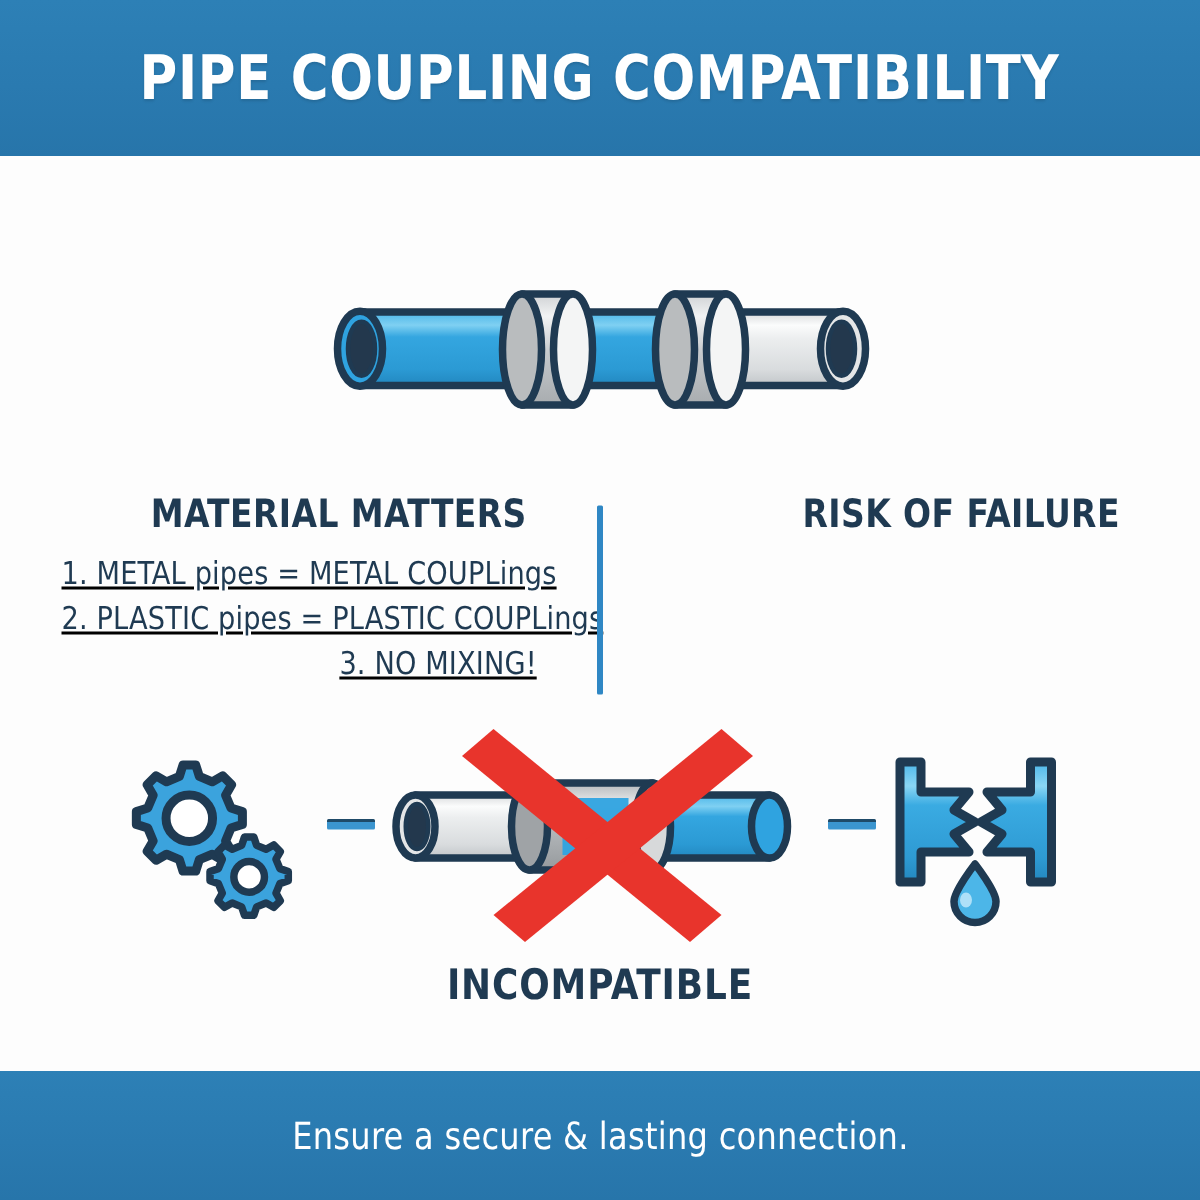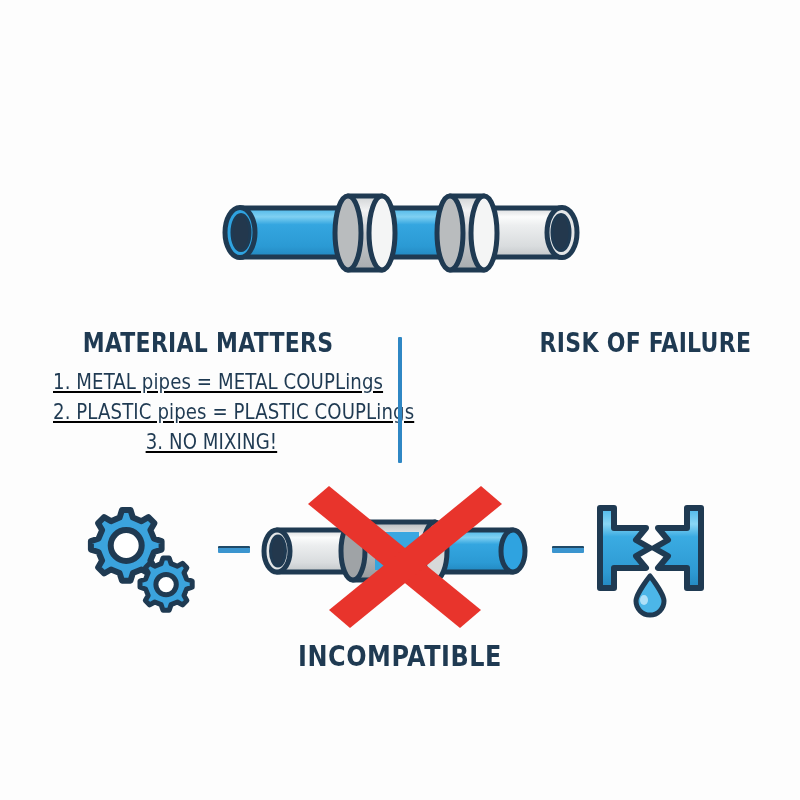--- a/index.html
+++ b/index.html
@@ -84,22 +84,22 @@
     position: absolute;
     left: 0;
     top: 330px;
     width: 800px;
     height: 145px;
   }
   .col {
     position: absolute;
     top: 0;
   }
-  .col-left  { left: 53px;  width: 330px; text-align: center; }
-  .col-right { left: 535px; width: 230px; text-align: right; }
+  .col-left  { left: 41px;  width: 330px; text-align: right; }
+  .col-right { left: 535px; width: 230px; text-align: left; }
 
   .col-heading {
     font-family: "Liberation Sans Narrow", "DejaVu Sans Condensed", "Liberation Sans", sans-serif;
     font-weight: bold;
     font-size: 26px;
     color: #1f3a52;
     letter-spacing: 0.3px;
     transform: scaleX(0.94);
     transform-origin: left center;
     margin: 0 0 11px 0;
@@ -192,20 +192,23 @@
     transform: scaleX(0.95);
   }
 
   svg { display: block; overflow: visible; }
 </style>
 </head>
 <body>
 
 <div class="infographic">
 
+  <div class="header-banner">
+    <div class="header-title">PIPE COUPLING COMPATIBILITY</div>
+  </div>
 
   <div class="hero-pipe">
     <svg width="385" height="125" viewBox="0 0 385 125">
       <defs>
         <linearGradient id="blueBody" x1="0" y1="0" x2="0" y2="1">
           <stop offset="0%" stop-color="#4cb6e8"></stop>
           <stop offset="18%" stop-color="#7fd0f2"></stop>
           <stop offset="34%" stop-color="#34a6e0"></stop>
           <stop offset="78%" stop-color="#2b9ad4"></stop>
           <stop offset="100%" stop-color="#2287bf"></stop>
@@ -346,14 +349,17 @@
         <path d="M113 18 H99 V38 H70 L80 50 L66 58 L80 66 L70 78 H99 V98 H113 Z" fill="url(#brokenBody)" stroke="#1f3a52" stroke-width="6" stroke-linejoin="round"></path>
 
         <path d="M62 86 C62 86 48 104 48 111 a14 14 0 0 0 28 0 C76 104 62 86 62 86 Z" fill="#4cb6e8" stroke="#1f3a52" stroke-width="5" stroke-linejoin="round"></path>
         <ellipse cx="56" cy="110" rx="4" ry="5" fill="#bfe8fa" opacity="0.85"></ellipse>
       </svg>
     </div>
   </div>
 
   <div class="incompatible-label">INCOMPATIBLE</div>
 
+  <div class="footer-banner">
+    <div class="footer-text">Ensure a secure &amp; lasting connection.</div>
+  </div>
 
 </div>
 
 </body></html>

